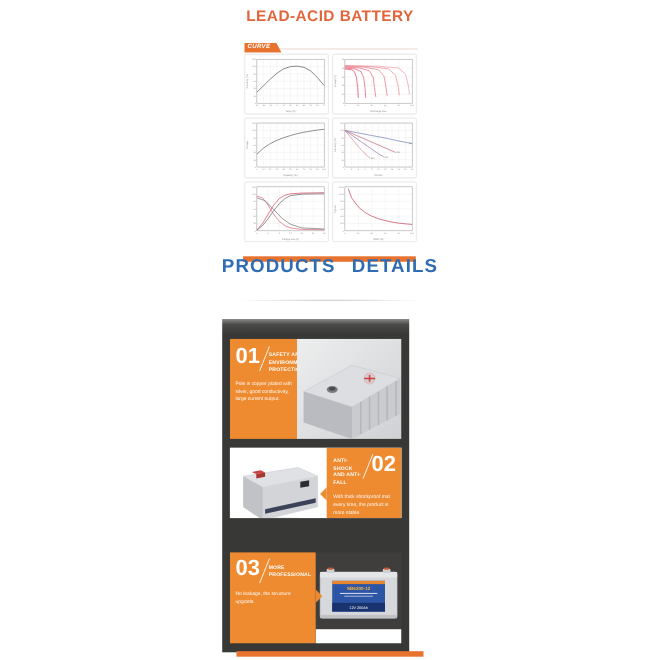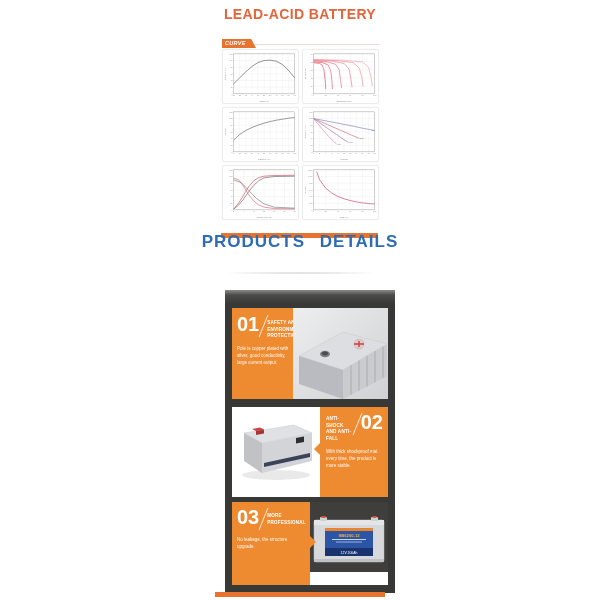--- a/index.html
+++ b/index.html
@@ -26,31 +26,31 @@
   .chart-card .chart{width:100%;height:100%;}
 
   
   .pd-bar{position:absolute;left:221px;top:233px;width:157px;height:5px;background:#E8732E;}
   .pd-title{position:absolute;left:0;top:232px;width:600px;text-align:center;
             color:#2E6CB4;font-weight:bold;font-size:17px;letter-spacing:1px;word-spacing:9px;}
   .pd-underline{position:absolute;left:215px;top:272px;width:170px;height:2px;
                 background:radial-gradient(closest-side,#c9c9c9,rgba(255,255,255,0));}
 
   
-  .panel{position:absolute;left:225px;top:290px;width:170px;height:303px;
+  .panel{position:absolute;left:202px;top:290px;width:170px;height:303px;
          background:linear-gradient(180deg,#8a8a88 0px,#4b4b49 5px,#383836 14px,#383836 100%);}
   .feat{position:absolute;left:7px;width:156px;display:flex;overflow:hidden;}
 
   
   .feat1{top:18px;height:91px;}
   .feat1 .orange{width:61px;background:#EE8A2F;color:#fff;box-sizing:border-box;padding:6px 4px 0 5px;}
   .feat1 .photo{width:95px;background:linear-gradient(135deg,#edeeee 0%,#cfd1d4 100%);}
 
   
-  .feat2{top:117px;height:90px;background:#ffffff;}
+  .feat2{top:117px;height:64px;background:#ffffff;}
   .feat2 .photo{width:88px;background:#ffffff;}
   .feat2 .orange{position:relative;width:68px;background:#EE8A2F;color:#fff;box-sizing:border-box;
                  padding:5px 5px 0 6px;}
   .feat2 .orange::before{content:"";position:absolute;left:-6px;top:36px;
                  border-top:6px solid transparent;border-bottom:6px solid transparent;
                  border-right:6px solid #EE8A2F;}
 
   
   .feat3{top:212px;height:83px;}
   .feat3 .orange{position:relative;width:85px;background:#EE8A2F;color:#fff;box-sizing:border-box;

